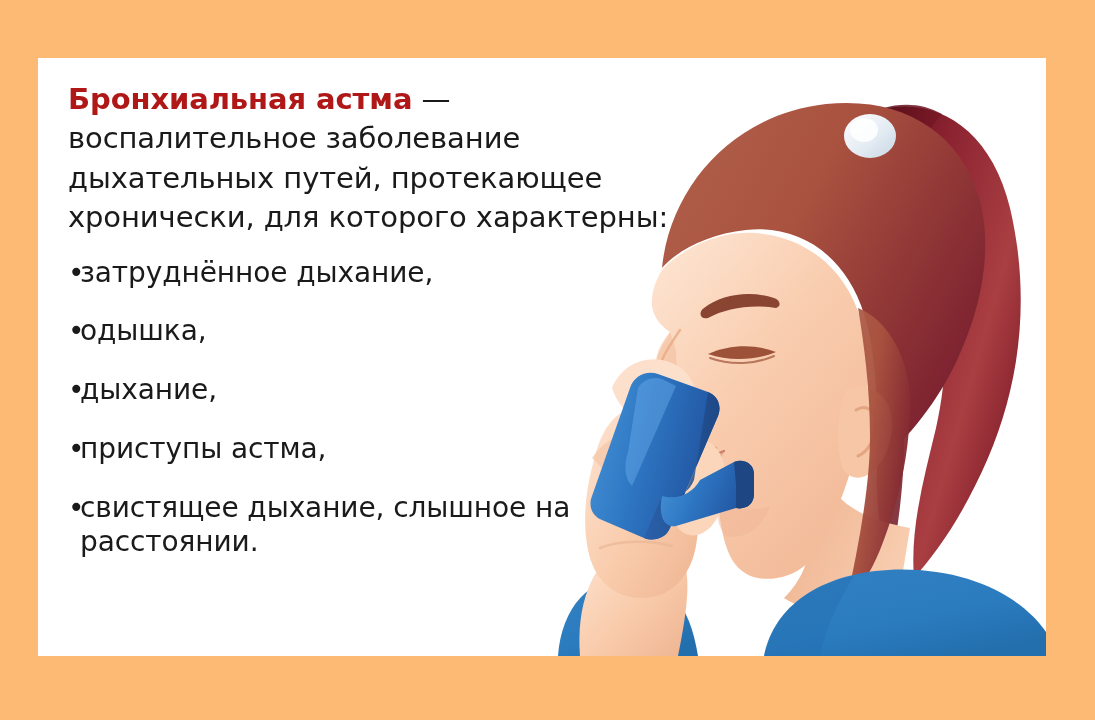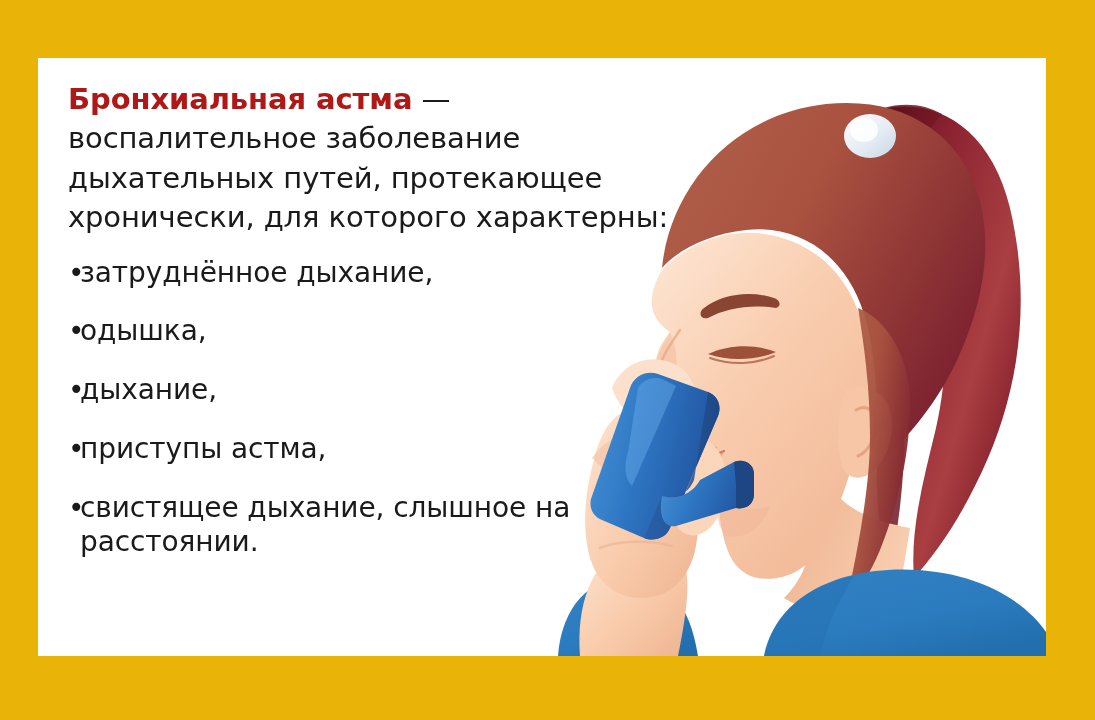--- a/index.html
+++ b/index.html
@@ -11,21 +11,21 @@
     width: 1095px;
     height: 720px;
     overflow: hidden;
     font-family: "DejaVu Sans", "Liberation Sans", sans-serif;
   }
 
   #slide {
     position: relative;
     width: 1095px;
     height: 720px;
-    background: #eab308;
+    background: #fdba74;
     box-sizing: border-box;
   }
 
   #card {
     position: absolute;
     left: 38px;
     top: 58px;
     width: 1008px;
     height: 598px;
     background: #ffffff;

